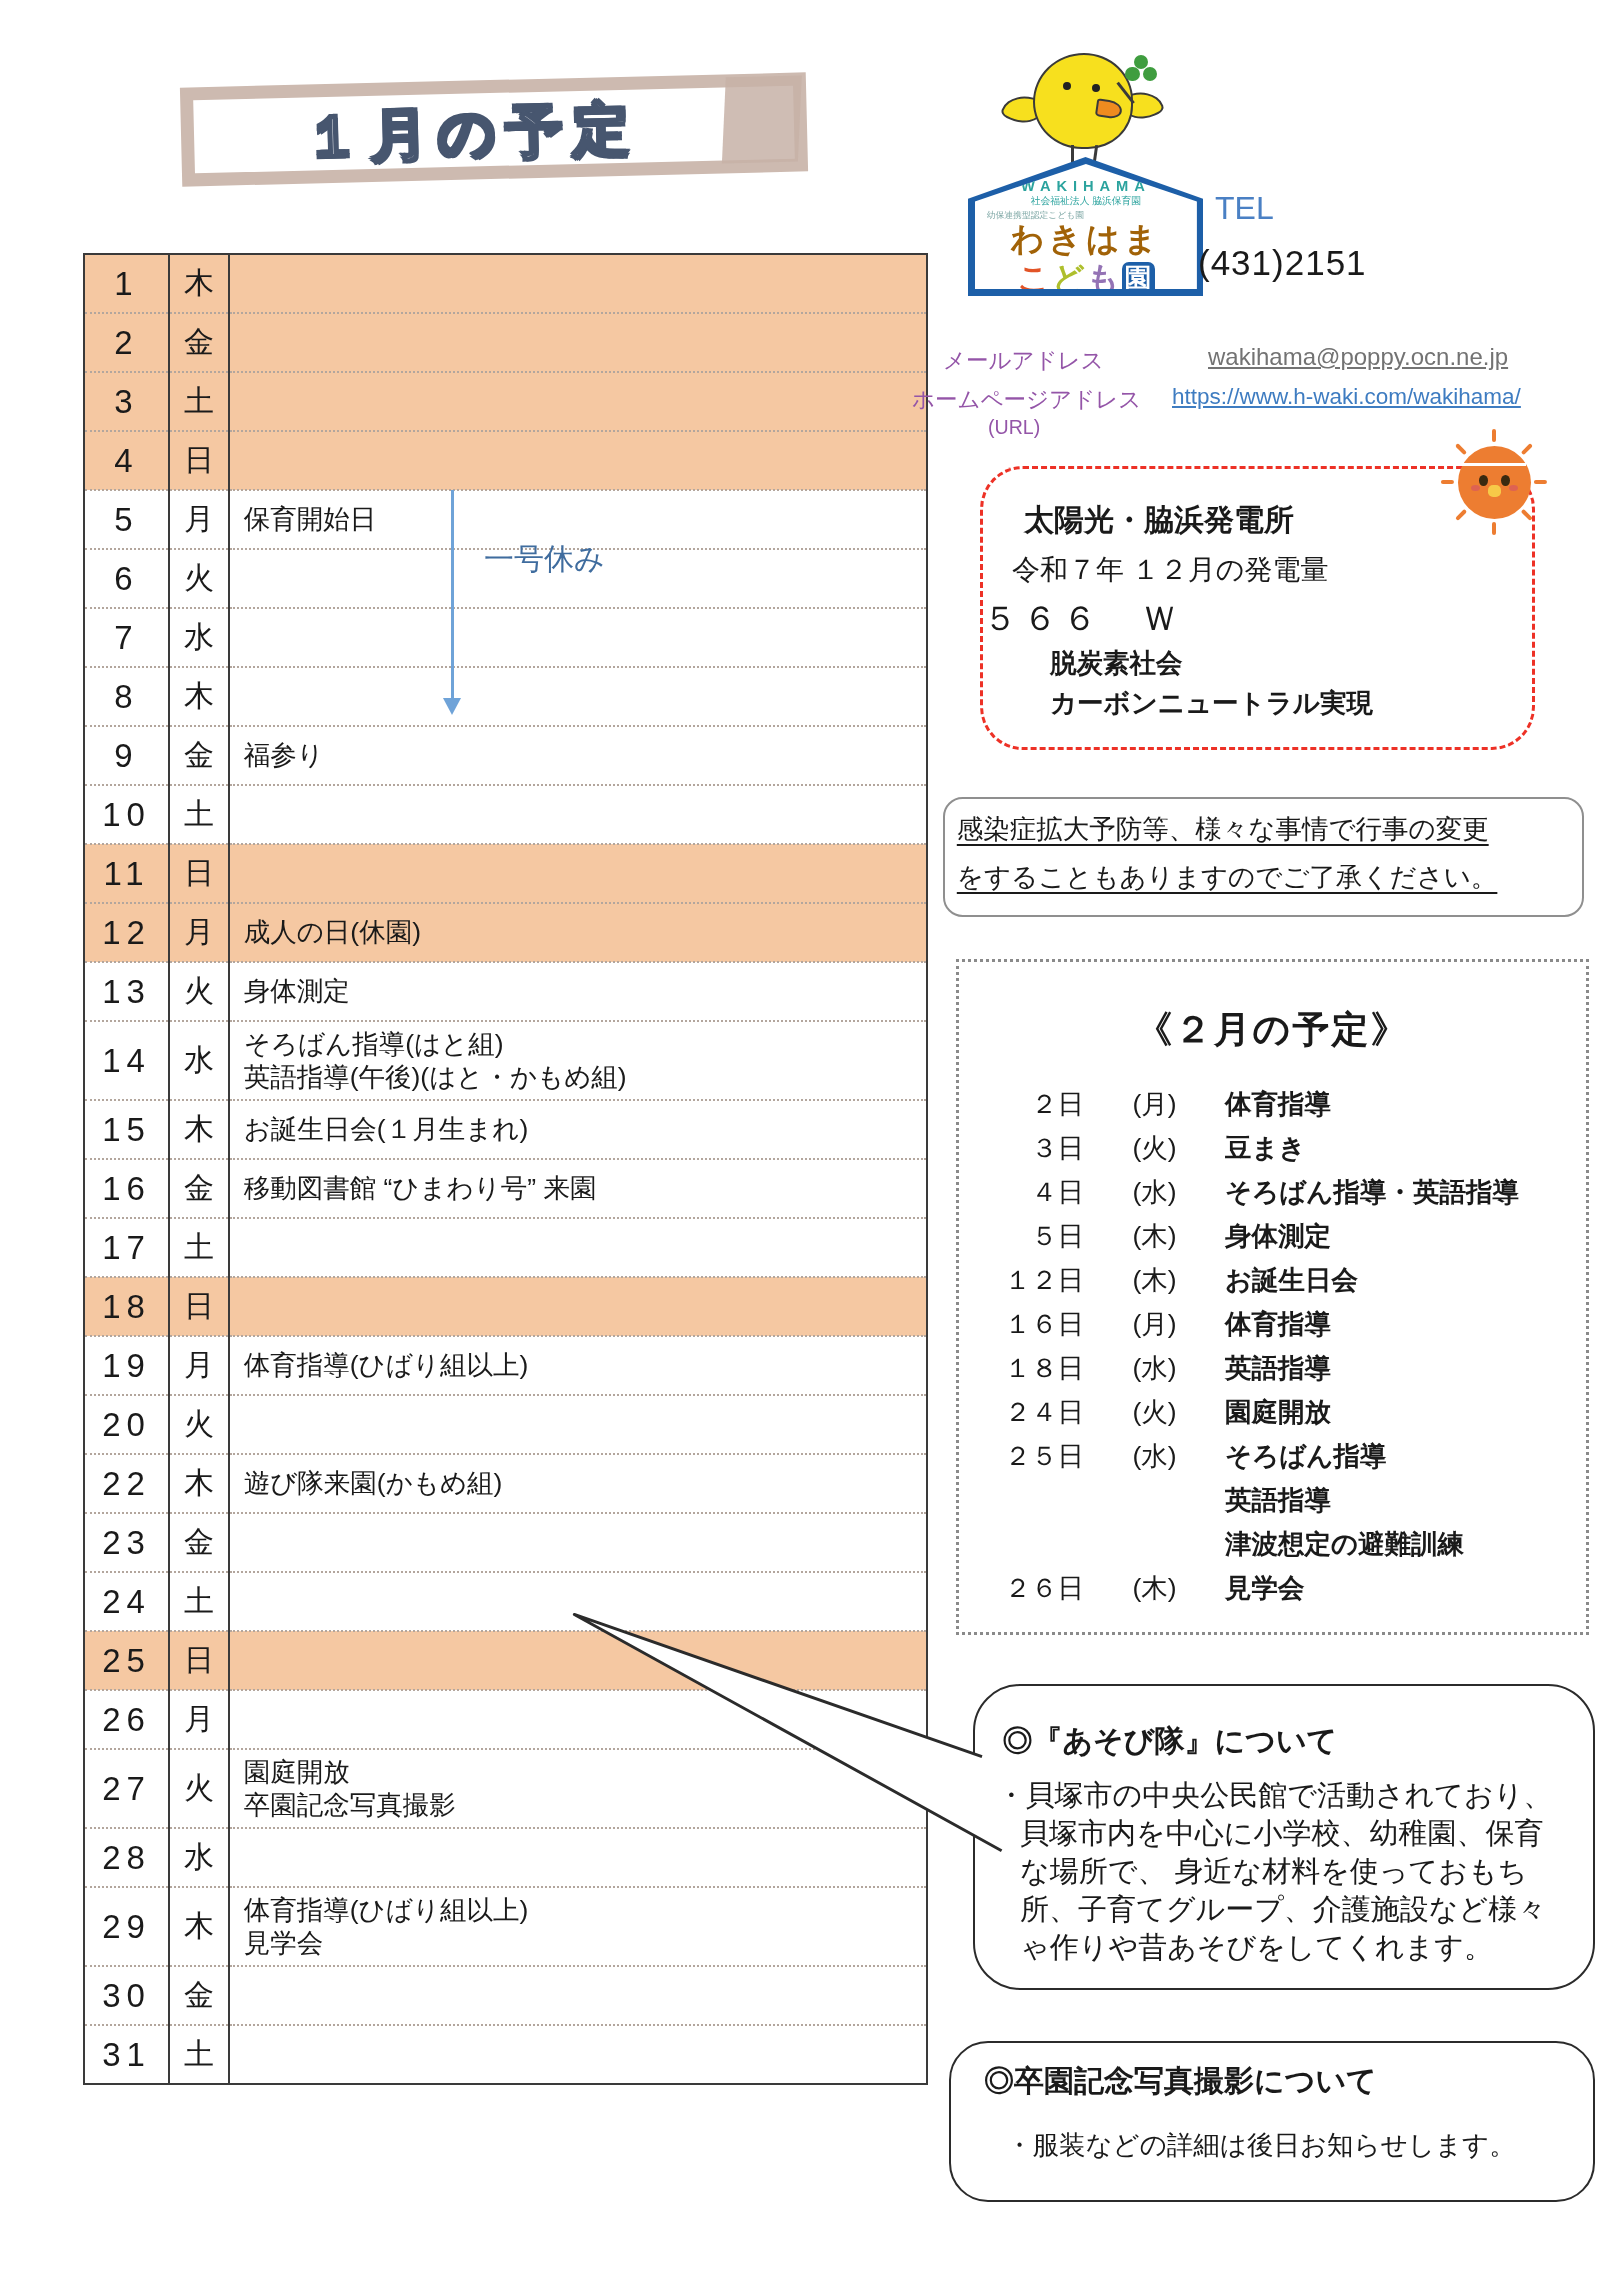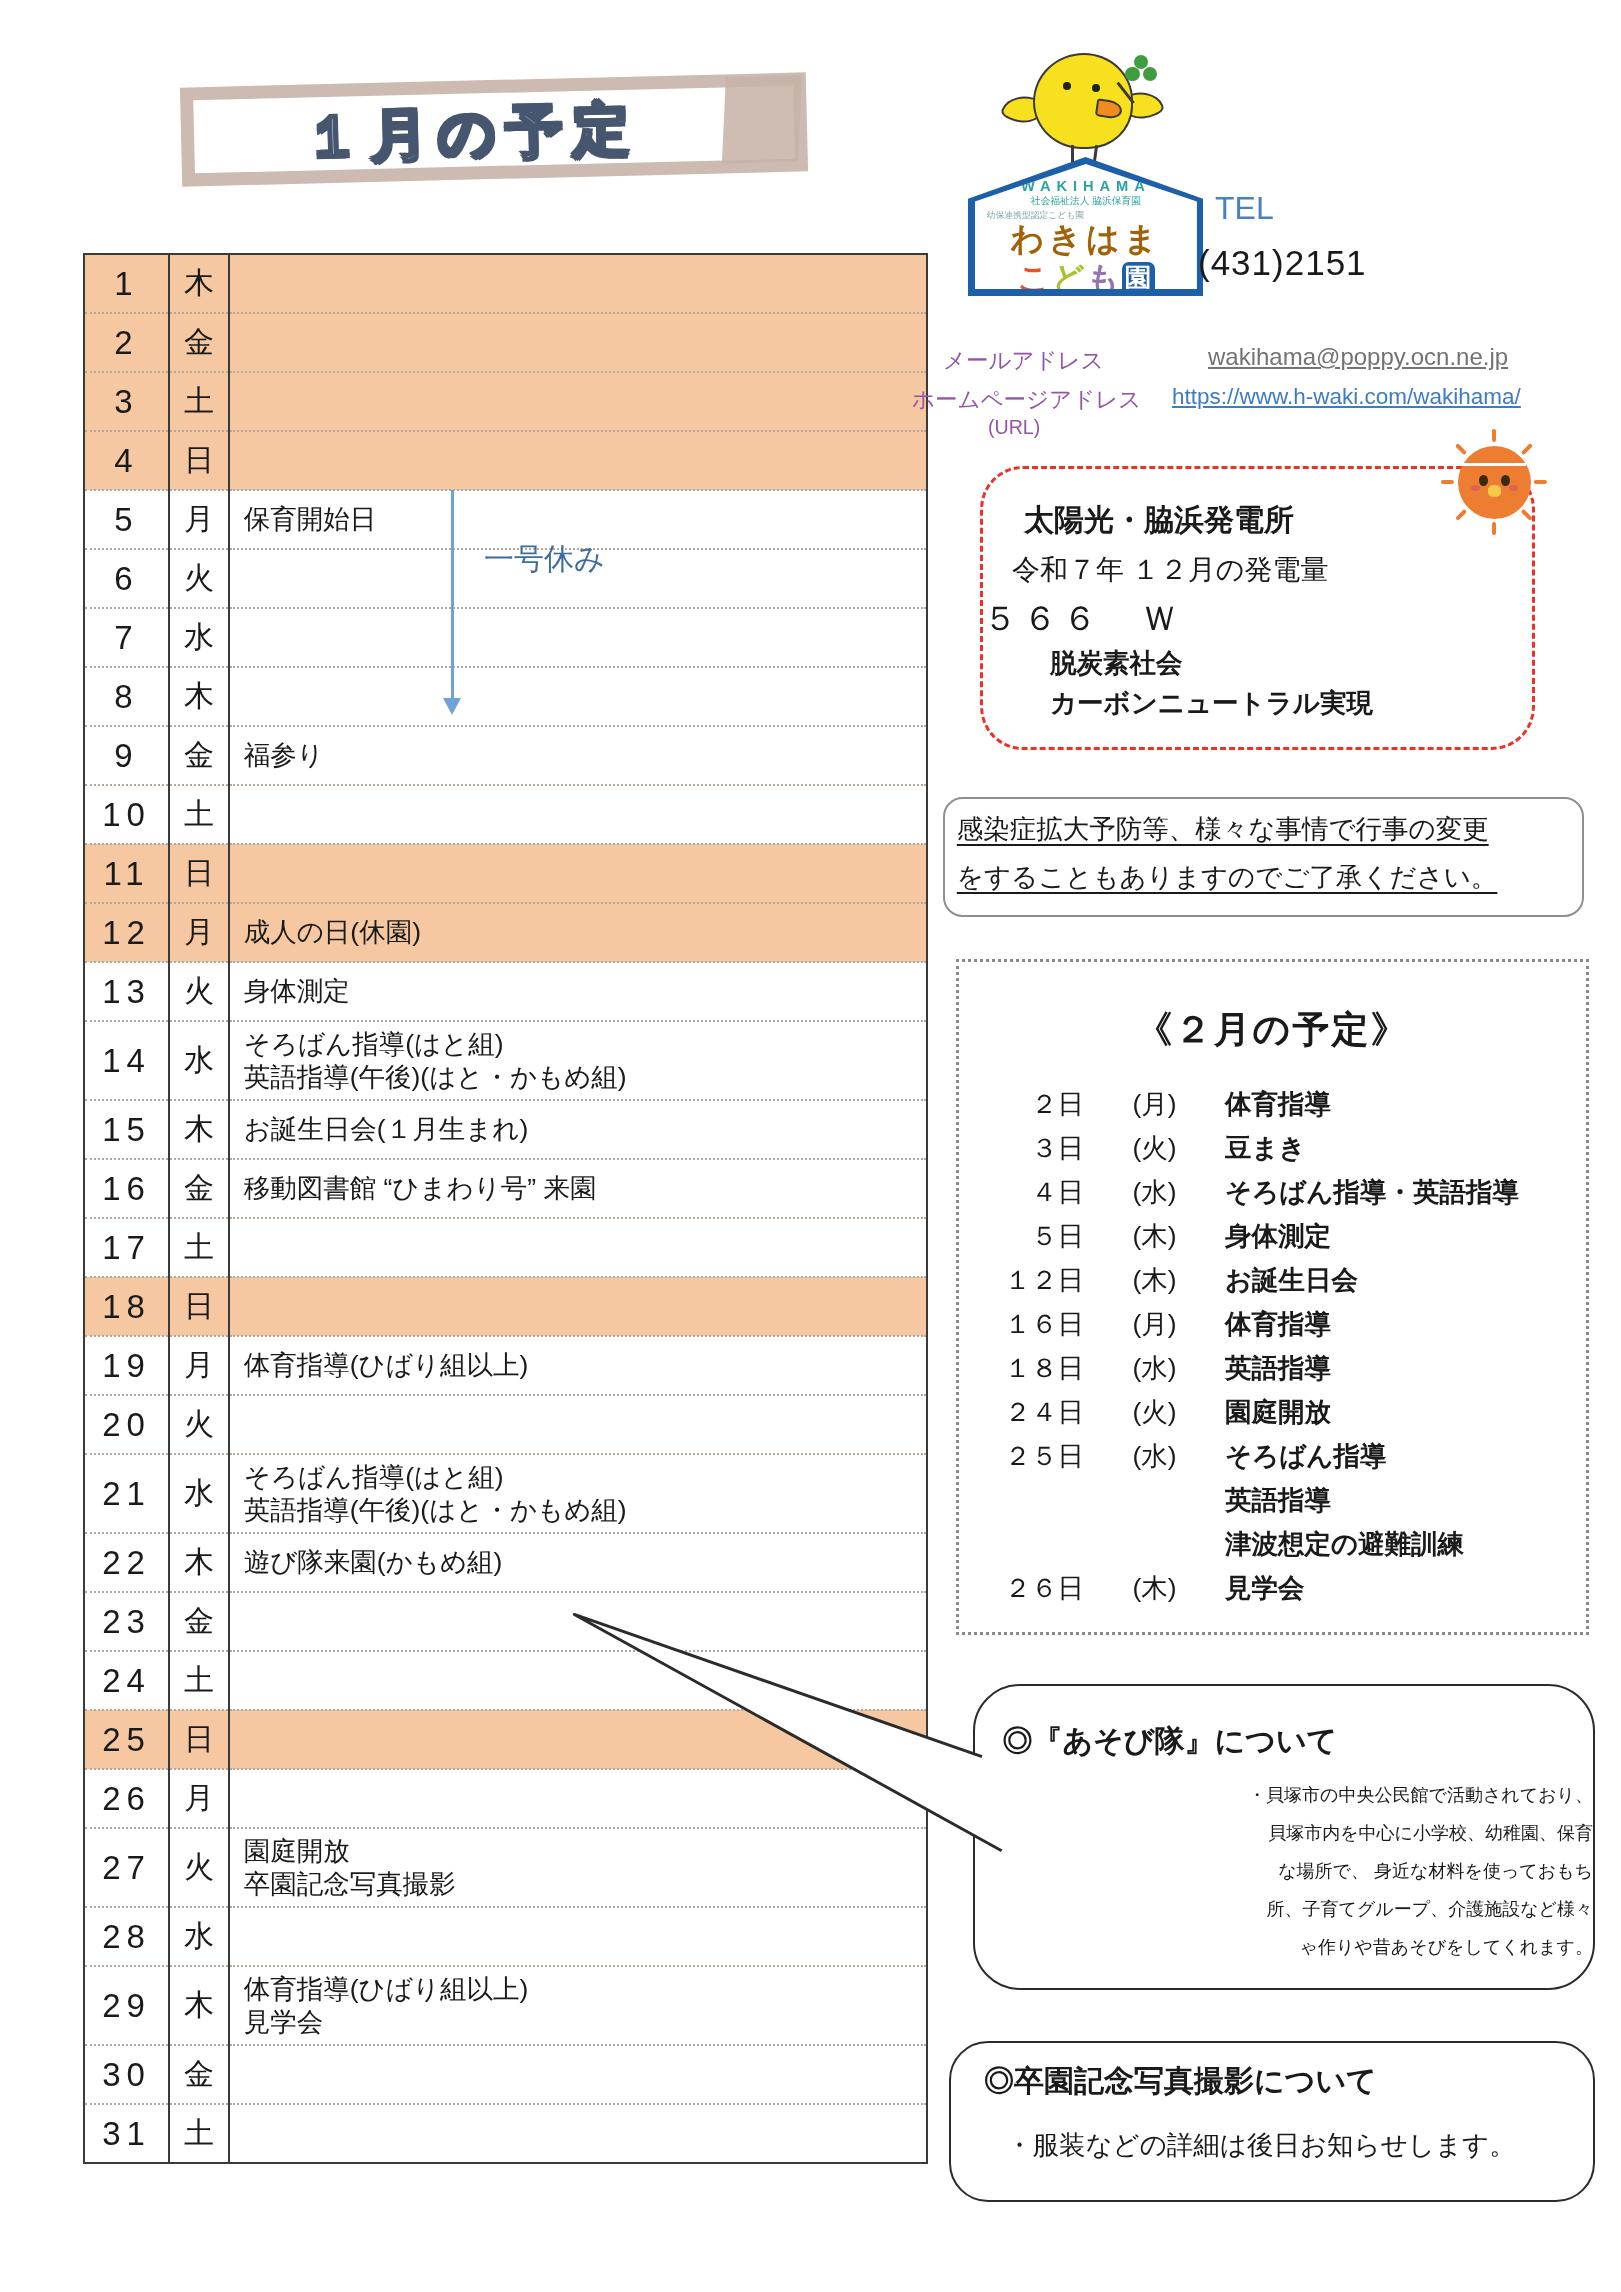--- a/index.html
+++ b/index.html
@@ -109,21 +109,21 @@
   .feb-list{margin-top:27.4px;}
   .feb-row{display:flex;font-size:26.5px;line-height:44px;gap:44px;}
   .feb-date{width:125px;text-align:right;}
   .feb-dow{width:53px;text-align:center;}
   .feb-text{flex:1;font-weight:bold;}
 
   
   .bubble{position:absolute;left:973px;top:1684px;width:618px;height:302px;background:#fff;
     border:2.9px solid #2b2b2b;border-radius:47px;}
   .bubble-title{margin:35px 0 0 27.4px;font-size:30px;font-weight:bold;}
-  .bubble-body{margin:13.7px 0 0 21.6px;font-size:18px;line-height:38px;text-align:right;}
+  .bubble-body{margin:13.7px 0 0 21.6px;font-size:29px;line-height:38px;}
   .bubble-body div{padding-left:23.5px;}
   .bubble-body div:first-child{padding-left:0;}
   .tail-svg{position:absolute;left:0;top:0;width:1621px;height:2293px;pointer-events:none;}
 
   
   .photo-box{position:absolute;left:949px;top:2041px;width:642px;height:157px;border:2.9px solid #2b2b2b;border-radius:39px;}
   .photo-title{margin:17.6px 0 0 33px;font-size:30px;font-weight:bold;}
   .photo-body{margin:25.5px 0 0 55px;font-size:26.5px;}
 </style>
 </head>
@@ -246,28 +246,20 @@
           <td class="c-day">19</td>
           <td class="c-dow">月</td>
           <td class="c-events">
             <div>体育指導(ひばり組以上)</div>
           </td>
         </tr>
         <tr>
           <td class="c-day">20</td>
           <td class="c-dow">火</td>
           <td class="c-events"></td>
-        </tr>
-        <tr class=" tall">
-          <td class="c-day">21</td>
-          <td class="c-dow">水</td>
-          <td class="c-events">
-            <div>そろばん指導(はと組)</div>
-            <div>英語指導(午後)(はと・かもめ組)</div>
-          </td>
         </tr>
         <tr>
           <td class="c-day">22</td>
           <td class="c-dow">木</td>
           <td class="c-events">
             <div>遊び隊来園(かもめ組)</div>
           </td>
         </tr>
         <tr>
           <td class="c-day">23</td>

